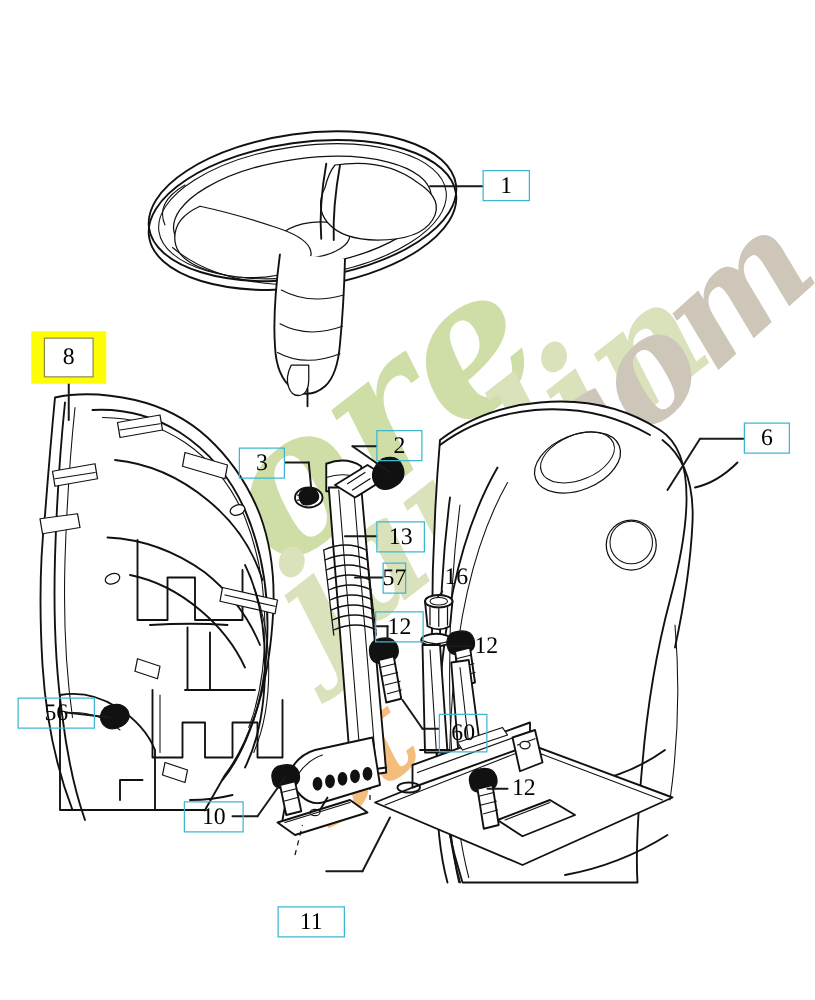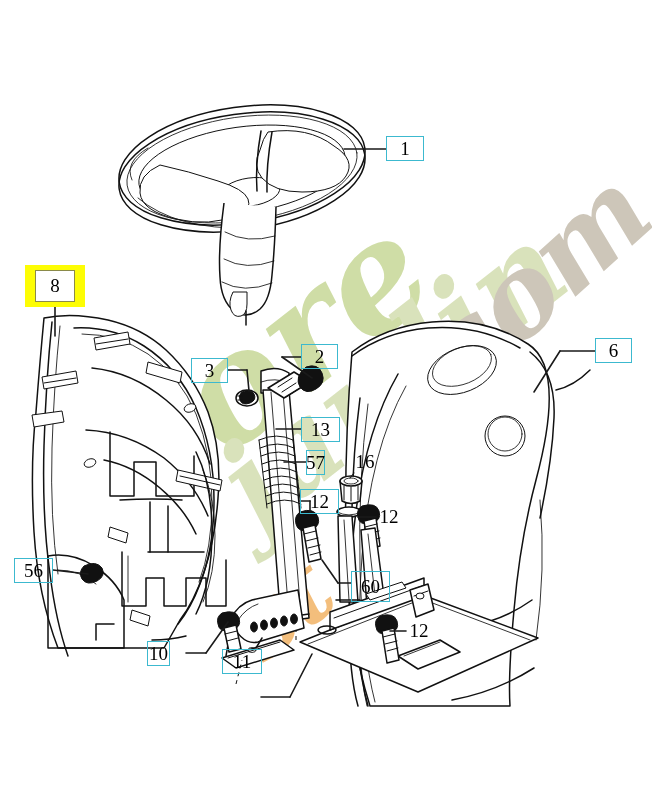--- a/index.html
+++ b/index.html
@@ -413,33 +413,33 @@
     </div>
 
   <div class="cal boxed" style="left:300px;top:489px;width:39px;height:25px;">
       <span>12</span>
     </div>
 
   <div class="cal plain" style="left:376px;top:506px;width:26px;height:22px;">
       <span>12</span>
     </div>
 
-  <div class="cal boxed" style="left:14px;top:558px;width:39px;height:25px;">
+  <div class="cal boxed" style="left:14px;top:558px;width:62px;height:25px;">
       <span>56</span>
     </div>
 
   <div class="cal boxed" style="left:351px;top:571px;width:39px;height:31px;">
       <span>60</span>
     </div>
 
-  <div class="cal boxed" style="left:147px;top:641px;width:23px;height:25px;text-align:right;">
+  <div class="cal boxed" style="left:147px;top:641px;width:48px;height:25px;text-align:right;">
       <span>10</span>
     </div>
 
   <div class="cal plain" style="left:406px;top:620px;width:26px;height:22px;">
       <span>12</span>
     </div>
 
-  <div class="cal boxed" style="left:222px;top:649px;width:40px;height:25px;">
+  <div class="cal boxed" style="left:222px;top:725px;width:54px;height:25px;">
       <span>11</span>
     </div>
 
 </div>
 
 </body></html>

